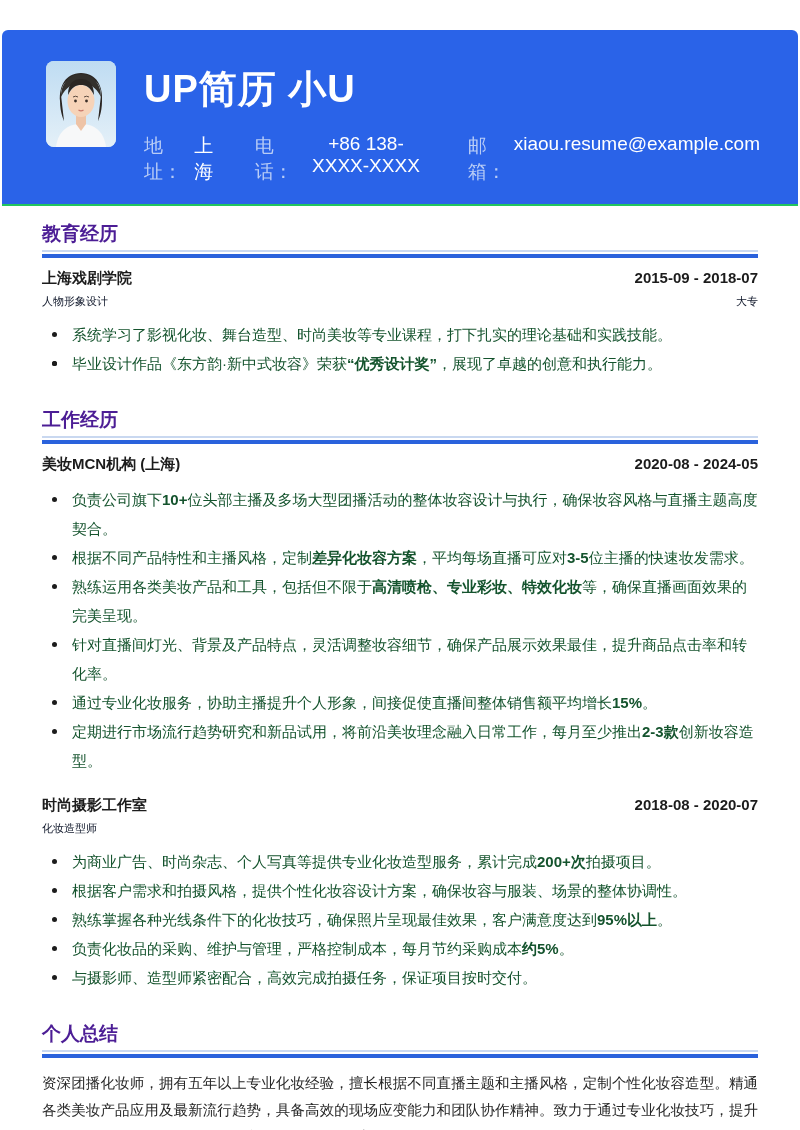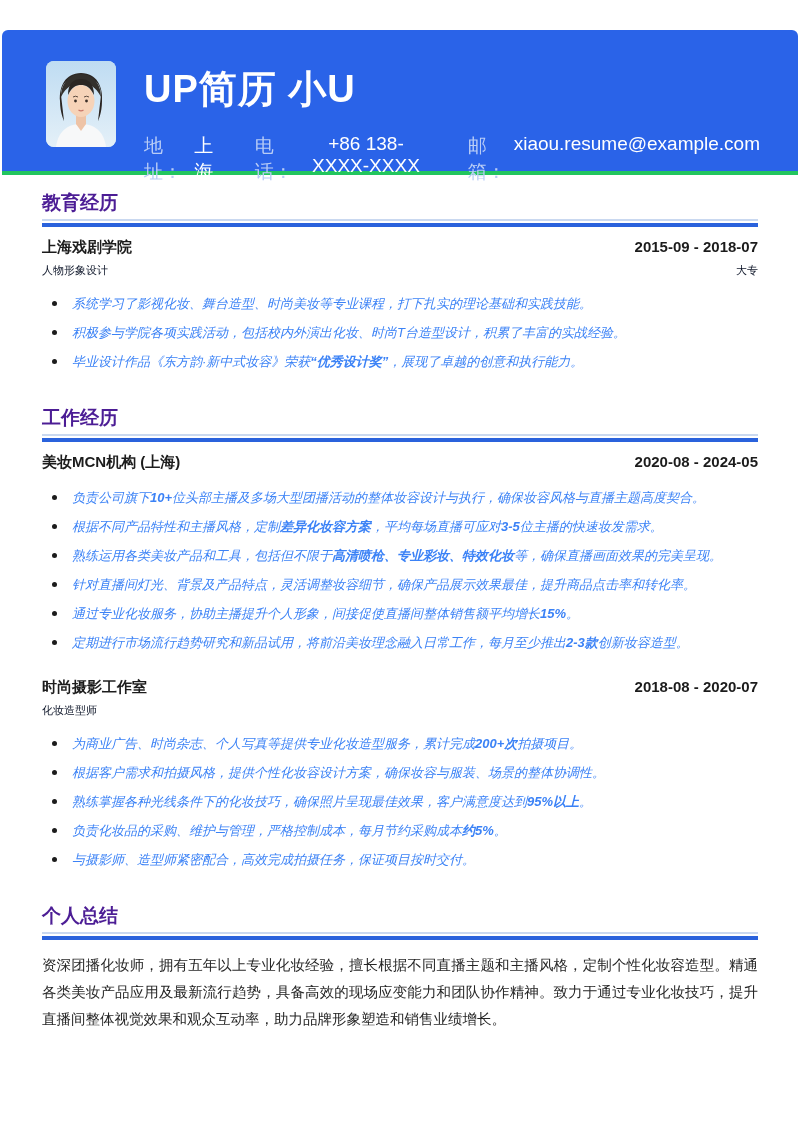--- a/index.html
+++ b/index.html
@@ -5,23 +5,23 @@
   * { margin:0; padding:0; box-sizing:border-box; }
   html,body { background:#f2f3f5; }
   .page {
     width:800px; height:1130px; margin:0 auto; background:#ffffff;
     overflow:hidden; position:relative;
     font-family:"Liberation Sans","DejaVu Sans",sans-serif;
     color:#262626;
   }
   
   .header {
-    margin:30px 2px 0 2px; height:145px; background:#2a63e8;
+    margin:30px 2px 0 2px; height:176px; background:#2a63e8;
     border-radius:6px 6px 0 0; display:flex; align-items:flex-start;
-    padding:31px 0 0 44px; border-bottom:4px solid #22c55e;
+    padding:31px 0 0 44px; border-bottom:2px solid #22c55e;
   }
   .photo {
     width:70px; height:86px; border-radius:8px; overflow:hidden;
     flex:0 0 auto; background:#cde2f2;
   }
   .photo svg { display:block; }
   .header-right { margin-left:28px; }
   .name { color:#ffffff; font-size:38px; font-weight:700; line-height:40px; margin-top:8px; letter-spacing:1px; }
   .contact { margin-top:24px; font-size:19px; display:flex; }
   .contact .pair { margin-right:38px; display:flex; }
@@ -35,21 +35,21 @@
   .section-rule { margin-top:5px; }
   .rule-thin { height:2px; background:#c9d8f0; }
   .rule-thick { height:4px; background:#2a62dc; margin-top:2px; }
   .entry { margin-top:11px; }
   .entry + .entry { margin-top:21px; }
   .entry-head { display:flex; justify-content:space-between; align-items:flex-start; }
   .entry-org { font-size:15px; font-weight:700; color:#1c1c1c; }
   .entry-date { font-size:15px; font-weight:700; color:#1c1c1c; }
   .entry-sub { display:flex; justify-content:space-between; margin-top:6px; font-size:11px; color:#0f172a; }
   ul.bullets { list-style:none; margin-top:11px; }
-  ul.bullets li { position:relative; padding-left:30px; font-size:13px; line-height:29px; color:#3b82f6;font-style:italic; }
+  ul.bullets li { position:relative; padding-left:30px; font-size:15px; line-height:29px; color:#14532d; }
   ul.bullets li .dot {
     position:absolute; left:10px; top:12px; width:5px; height:5px;
     border-radius:50%; background:#1c1c1c;
   }
   .summary-text { margin-top:12px; font-size:14.5px; line-height:27px; color:#262626; text-align:justify; }
 </style>
 </head>
 <body>
 
 <div class="page">
@@ -115,21 +115,21 @@
         <div class="entry-head">
           <span class="entry-org">上海戏剧学院</span>
           <span class="entry-date">2015-09 - 2018-07</span>
         </div>
         <div class="entry-sub">
           <span>人物形象设计</span>
           <span>大专</span>
         </div>
         <ul class="bullets">
             <li><span class="dot"></span><span>系统学习了影视化妆、舞台造型、时尚美妆等专业课程，打下扎实的理论基础和实践技能。</span></li>
-            <li><span class="dot"></span><span>积极参与学院各项实践活动，包括校内外演出化妆、时尚T台造型设计，积累了丰富的实战经验。</span></li>
+            <li><span class="dot"></span></li>
             <li><span class="dot"></span><span>毕业设计作品《东方韵·新中式妆容》荣获</span><span style="font-weight: 700;">“优秀设计奖”</span><span>，展现了卓越的创意和执行能力。</span></li>
           </ul>
       </div>
     </div>
 
     <div class="section">
       <div class="section-title">工作经历</div>
       <div class="section-rule">
         <div class="rule-thin"></div>
         <div class="rule-thick"></div>

